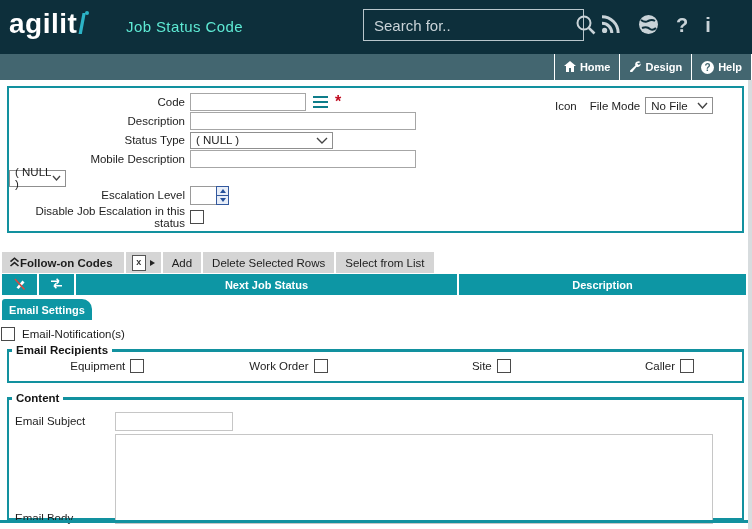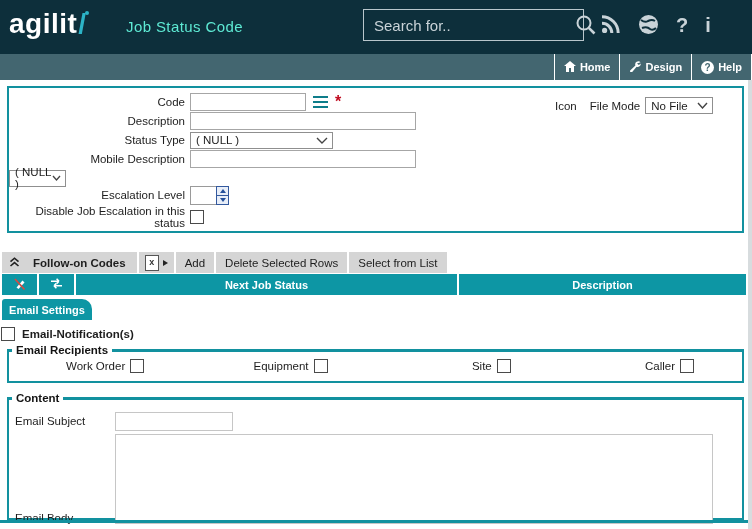--- a/index.html
+++ b/index.html
@@ -58,37 +58,37 @@
   .spb.up::after{content:"";border-left:3px solid transparent;border-right:3px solid transparent;border-bottom:4px solid #24509B;}
   .spb.down::after{content:"";border-left:3px solid transparent;border-right:3px solid transparent;border-top:4px solid #24509B;}
   .cb{width:12px;height:12px;background:#fff;border:1px solid #4a4a4a;display:inline-block;box-sizing:content-box;cursor:pointer;flex-shrink:0;}
   .iconfm{position:absolute;left:546px;top:9px;display:flex;align-items:center;font-size:11.5px;}
   .iconfm .gap1{margin-right:13px;}
   .iconfm .gap2{margin-right:5px;}
 
   
   .fbar{position:absolute;left:2px;top:172px;height:21px;display:flex;gap:2px;}
   .chip{background:#D5D5D5;height:21px;display:flex;align-items:center;font-size:11.5px;color:#1d1d1d;padding:0 9px;cursor:pointer;white-space:nowrap;}
-  .chip.titlechip{font-weight:bold;gap:13px;padding:0 11px 0 7px;align-items:center;}
+  .chip.titlechip{font-weight:bold;gap:0;padding:0 11px 0 7px;align-items:center;}
   .chip.exportchip{gap:4px;padding:0 6px;}
   .xdoc{position:relative;width:12px;height:14px;border:1px solid #555;background:#fff;display:flex;align-items:center;justify-content:center;}
   .xchar{font-size:9px;font-weight:bold;color:#333;line-height:9px;}
   .menu-arrow{width:0;height:0;border-left:5px solid #222;border-top:3.5px solid transparent;border-bottom:3.5px solid transparent;display:inline-block;}
 
   
   .ghead{position:absolute;left:2px;top:194px;width:744px;height:21px;display:flex;gap:2px;background:#fff;}
   .gcell{background:#0D96A4;height:21px;display:flex;align-items:center;justify-content:center;color:#fff;font-size:11px;font-weight:bold;cursor:pointer;}
   .gic{width:35px;}
   .gc1{width:381px;}
   .gc2{flex:1;}
 
   
   .tab{position:absolute;left:2px;top:219px;width:90px;height:21px;background:#0D96A4;color:#fff;font-size:11px;font-weight:bold;
        display:flex;align-items:center;justify-content:center;border-radius:3px 10px 0 0;cursor:pointer;}
-  .notif{position:absolute;left:1px;top:247px;display:flex;align-items:center;gap:7px;font-size:11.5px;font-weight:bold;}
+  .notif{position:absolute;left:1px;top:247px;display:flex;align-items:center;gap:7px;font-size:11.5px;}
 
   
   .fs{position:absolute;border:2px solid #12919F;border-top-width:3px;background:#fff;box-sizing:border-box;margin:0;padding:0;}
   .fs legend{font-size:11.5px;font-weight:bold;color:#141414;padding:0 4px;margin-left:3px;}
   .fs-recip{left:7px;top:264px;width:737px;height:39px;}
   .fs-content{left:7px;top:312px;width:737px;height:128px;}
   .recips{display:flex;margin-top:3px;}
   .rcol{flex:1;display:flex;justify-content:flex-end;align-items:center;gap:5px;padding-right:48px;font-size:11.5px;}
   .crow{display:flex;align-items:flex-start;}
   .crow.subj{margin-top:8px;}
@@ -263,25 +263,25 @@
 
     <div class="notif">
       <span class="cb"></span>
       <span>Email-Notification(s)</span>
     </div>
 
     <fieldset class="fs fs-recip">
       <legend>Email Recipients</legend>
       <div class="recips">
         <div class="rcol">
+          <span>Equipment</span>
+          <span class="cb"></span>
+        </div>
+        <div class="rcol">
           <span>Work Order</span>
-          <span class="cb"></span>
-        </div>
-        <div class="rcol">
-          <span>Equipment</span>
           <span class="cb"></span>
         </div>
         <div class="rcol">
           <span>Site</span>
           <span class="cb"></span>
         </div>
         <div class="rcol">
           <span>Caller</span>
           <span class="cb"></span>
         </div>

